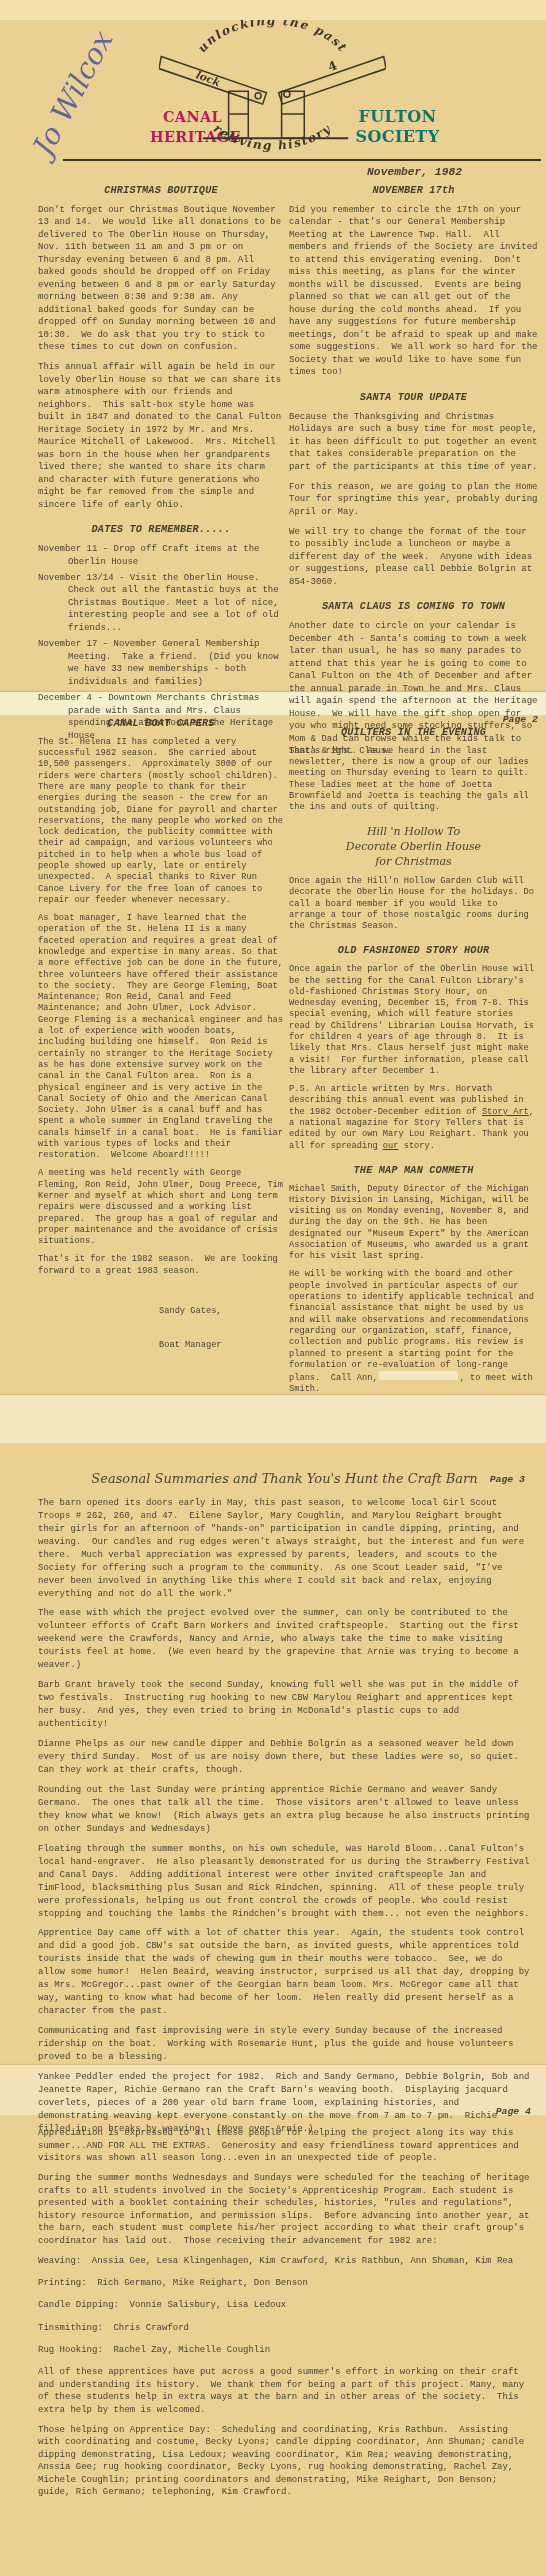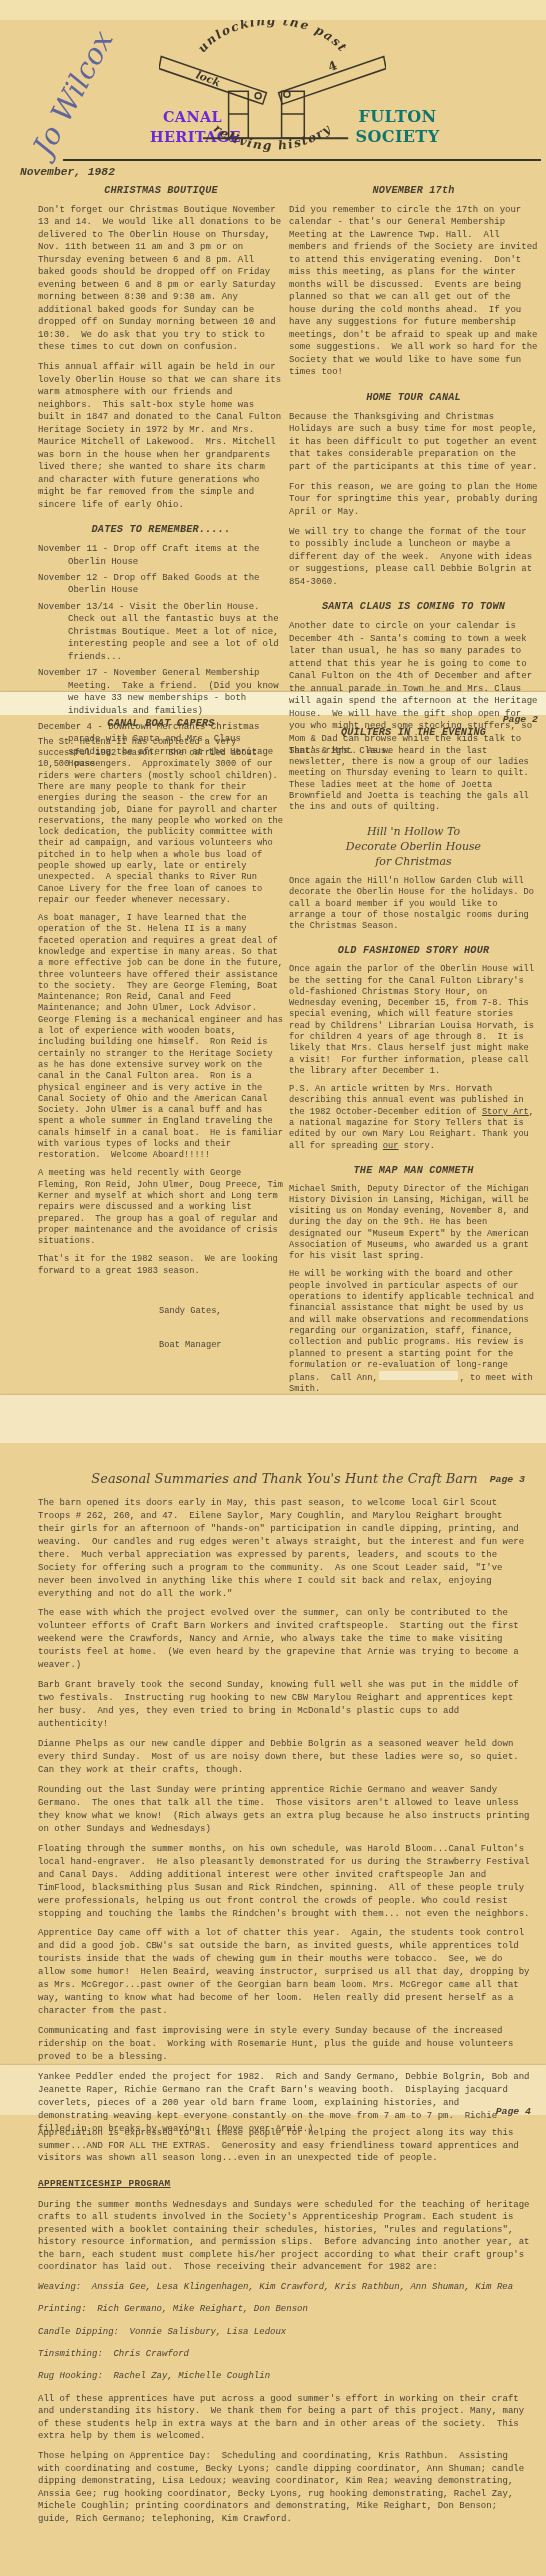--- a/index.html
+++ b/index.html
@@ -25,37 +25,37 @@
 
   .abs{position:absolute;}
   #col-p1-left{left:38px;top:184px;width:246px;}
   #col-p1-right{left:289px;top:184px;width:249px;}
   #col-p2-left{left:38px;top:717px;width:246px;}
   #col-p2-right{left:289px;top:714px;width:249px;}
   #page3-block{left:38px;top:1471px;width:493px;}
   #page4-block{left:38px;top:2106px;width:493px;}
 
   .date-item{padding-left:30px;text-indent:-30px;margin-bottom:3.8px;}
-  .craft-row{display:flex;margin-bottom:9.8px;font-style:italic;}
+  .craft-row{display:flex;margin-bottom:9.8px;}
   .craft-row .label{white-space:pre;}
   .craft-row .names{flex:1;margin-left:10.6px;}
   .sig{margin-left:121px;margin-bottom:0;}
   .erased{display:inline-block;width:79px;height:9px;background:#f4e8c4;
           border-radius:1.5px;vertical-align:baseline;margin:0 1.5px;}
   .und{text-decoration:underline;}
 
   #masthead-rule{position:absolute;left:63px;top:159px;width:478px;height:2.3px;background:#38342a;}
-  #issue-date{position:absolute;left:0;top:166px;width:462px;text-align:left;
-              font:bold italic 11.3px/13.6px "Liberation Mono",monospace;color:#463f2f;padding-left:20px;}
+  #issue-date{position:absolute;left:0;top:166px;width:462px;text-align:right;
+              font:bold italic 11.3px/13.6px "Liberation Mono",monospace;color:#463f2f;}
   #handwriting{position:absolute;left:-13.6px;top:76px;width:174px;text-align:center;
                transform:rotate(-62deg);font-family:"DejaVu Serif",serif;font-style:italic;
                font-size:29px;color:#4a549c;opacity:.85;}
   #org-left{position:absolute;left:150px;top:107px;width:85px;text-align:center;
             font-family:"DejaVu Serif",serif;font-weight:bold;font-size:14.4px;line-height:19.7px;
-            color:#6d28d9;letter-spacing:0.4px;}
+            color:#be185d;letter-spacing:0.4px;}
   #org-right{position:absolute;left:311px;top:107px;width:85px;text-align:center;
              font-family:"DejaVu Serif",serif;font-weight:bold;font-size:16px;line-height:19.7px;
              color:#0f766e;letter-spacing:0.4px;margin-left:44px;}
   #logo-svg{position:absolute;left:159px;top:19.7px;}
   .heading-row{position:relative;}
   .heading-row .page-label{position:absolute;right:6px;top:3px;padding-left:16px;}
   #seasonal-heading{font-size:13px;margin:0 0 10.6px 0;}
   #hill-heading{font-size:11px;line-height:15px;margin:10.6px 0 6.8px 0;}
 </style>
 </head>
@@ -106,30 +106,29 @@
 
   <div id="masthead-rule"></div>
   <div id="issue-date">November, 1982</div>
 
   <div id="col-p1-left" class="abs">
     <div class="hsec">CHRISTMAS BOUTIQUE</div>
     <p class="bt">Don't forget our Christmas Boutique November 13 and 14.  We would like all donations to be delivered to The Oberlin House on Thursday, Nov. 11th between 11 am and 3 pm or on Thursday evening between 6 and 8 pm. All baked goods should be dropped off on Friday evening between 6 and 8 pm or early Saturday morning between 8:30 and 9:30 am. Any additional baked goods for Sunday can be dropped off on Sunday morning between 10 and 10:30.  We do ask that you try to stick to these times to cut down on confusion.</p>
     <p class="bt">This annual affair will again be held in our lovely Oberlin House so that we can share its warm atmosphere with our friends and neighbors.  This salt-box style home was built in 1847 and donated to the Canal Fulton Heritage Society in 1972 by Mr. and Mrs. Maurice Mitchell of Lakewood.  Mrs. Mitchell was born in the house when her grandparents lived there; she wanted to share its charm and character with future generations who might be far removed from the simple and sincere life of early Ohio.</p>
     <div class="hsec space-above">DATES TO REMEMBER.....</div>
     <div class="bt date-item">November 11 - Drop off Craft items at the Oberlin House</div>
-    <div class="bt date-item">November 12 - Drop off Baked Goods at the Oberlin House</div>
     <div class="bt date-item">November 13/14 - Visit the Oberlin House. Check out all the fantastic buys at the Christmas Boutique. Meet a lot of nice, interesting people and see a lot of old friends...</div>
     <div class="bt date-item">November 17 - November General Membership Meeting.  Take a friend.  (Did you know we have 33 new memberships - both individuals and families)</div>
     <div class="bt date-item">December 4 - Downtown Merchants Christmas parade with Santa and Mrs. Claus spending the afternoon at the Heritage House</div>
   </div>
 
   <div id="col-p1-right" class="abs">
     <div class="hsec">NOVEMBER 17th</div>
     <p class="bt">Did you remember to circle the 17th on your calendar - that's our General Membership Meeting at the Lawrence Twp. Hall.  All members and friends of the Society are invited to attend this envigerating evening.  Don't miss this meeting, as plans for the winter months will be discussed.  Events are being planned so that we can all get out of the house during the cold months ahead.  If you have any suggestions for future membership meetings, don't be afraid to speak up and make some suggestions.  We all work so hard for the Society that we would like to have some fun times too!</p>
-    <div class="hsec space-above">HOME TOUR CANAL</div>
+    <div class="hsec space-above">SANTA TOUR UPDATE</div>
     <p class="bt">Because the Thanksgiving and Christmas Holidays are such a busy time for most people, it has been difficult to put together an event that takes considerable preparation on the part of the participants at this time of year.</p>
     <p class="bt">For this reason, we are going to plan the Home Tour for springtime this year, probably during April or May.</p>
     <p class="bt">We will try to change the format of the tour to possibly include a luncheon or maybe a different day of the week.  Anyone with ideas or suggestions, please call Debbie Bolgrin at 854-3060.</p>
     <div class="hsec space-above">SANTA CLAUS IS COMING TO TOWN</div>
     <p class="bt">Another date to circle on your calendar is December 4th - Santa's coming to town a week later than usual, he has so many parades to attend that this year he is going to come to Canal Fulton on the 4th of December and after the annual parade in Town he and Mrs. Claus will again spend the afternoon at the Heritage House.  We will have the gift shop open for you who might need some stocking stuffers, so Mom &amp; Dad can browse while the kids talk to Santa &amp; Mrs. Claus.</p>
   </div>
 
   <div id="col-p2-left" class="abs tight">
     <div class="hsec">CANAL BOAT CAPERS</div>
     <p class="bt">The St. Helena II has completed a very successful 1982 season.  She carried about 10,500 passengers.  Approximately 3000 of our riders were charters (mostly school children).  There are many people to thank for their energies during the season - the crew for an outstanding job, Diane for payroll and charter reservations, the many people who worked on the lock dedication, the publicity committee with their ad campaign, and various volunteers who pitched in to help when a whole bus load of people showed up early, late or entirely unexpected.  A special thanks to River Run Canoe Livery for the free loan of canoes to repair our feeder whenever necessary.</p>
@@ -172,21 +171,20 @@
     <p class="bt">Rounding out the last Sunday were printing apprentice Richie Germano and weaver Sandy Germano.  The ones that talk all the time.  Those visitors aren't allowed to leave unless they know what we know!  (Rich always gets an extra plug because he also instructs printing on other Sundays and Wednesdays)</p>
     <p class="bt">Floating through the summer months, on his own schedule, was Harold Bloom...Canal Fulton's local hand-engraver.  He also pleasantly demonstrated for us during the Strawberry Festival and Canal Days.  Adding additional interest were other invited craftspeople Jan and TimFlood, blacksmithing plus Susan and Rick Rindchen, spinning.  All of these people truly were professionals, helping us out front control the crowds of people. Who could resist stopping and touching the lambs the Rindchen's brought with them... not even the neighbors.</p>
     <p class="bt">Apprentice Day came off with a lot of chatter this year.  Again, the students took control and did a good job. CBW's sat outside the barn, as invited guests, while apprentices told tourists inside that the wads of chewing gum in their mouths were tobacco.  See, we do allow some humor!  Helen Beaird, weaving instructor, surprised us all that day, dropping by as Mrs. McGregor...past owner of the Georgian barn beam loom. Mrs. McGregor came all that way, wanting to know what had become of her loom.  Helen really did present herself as a character from the past.</p>
     <p class="bt">Communicating and fast improvising were in style every Sunday because of the increased ridership on the boat.  Working with Rosemarie Hunt, plus the guide and house volunteers proved to be a blessing.</p>
     <p class="bt">Yankee Peddler ended the project for 1982.  Rich and Sandy Germano, Debbie Bolgrin, Bob and Jeanette Raper, Richie Germano ran the Craft Barn's weaving booth.  Displaying jacquard coverlets, pieces of a 200 year old barn frame loom, explaining histories, and demonstrating weaving kept everyone constantly on the move from 7 am to 7 pm.  Richie filled in on breaks by weaving.  (Move over Arnie.)</p>
   </div>
 
   <div id="page4-block" class="abs">
     <div class="page-label" style="margin-bottom:9px;">Page 4</div>
     <p class="bt">Appreciation is expressed to all these people for helping the project along its way this summer...AND FOR ALL THE EXTRAS.  Generosity and easy friendliness toward apprentices and visitors was shown all season long...even in an unexpected tide of people.</p>
-    <div class="hleft" style="margin-top:12px;">APPRENTICESHIP PROGRAM</div>
     <p class="bt">During the summer months Wednesdays and Sundays were scheduled for the teaching of heritage crafts to all students involved in the Society's Apprenticeship Program. Each student is presented with a booklet containing their schedules, histories, "rules and regulations", history resource information, and permission slips.  Before advancing into another year, at the barn, each student must complete his/her project according to what their craft group's coordinator has laid out.  Those receiving their advancement for 1982 are:</p>
     <div class="craft-row bt">
       <span class="label">Weaving:</span>
       <span class="names">Anssia Gee, Lesa Klingenhagen, Kim Crawford, Kris Rathbun, Ann Shuman, Kim Rea</span>
     </div>
     <div class="craft-row bt">
       <span class="label">Printing:</span>
       <span class="names">Rich Germano, Mike Reighart, Don Benson</span>
     </div>
     <div class="craft-row bt">

